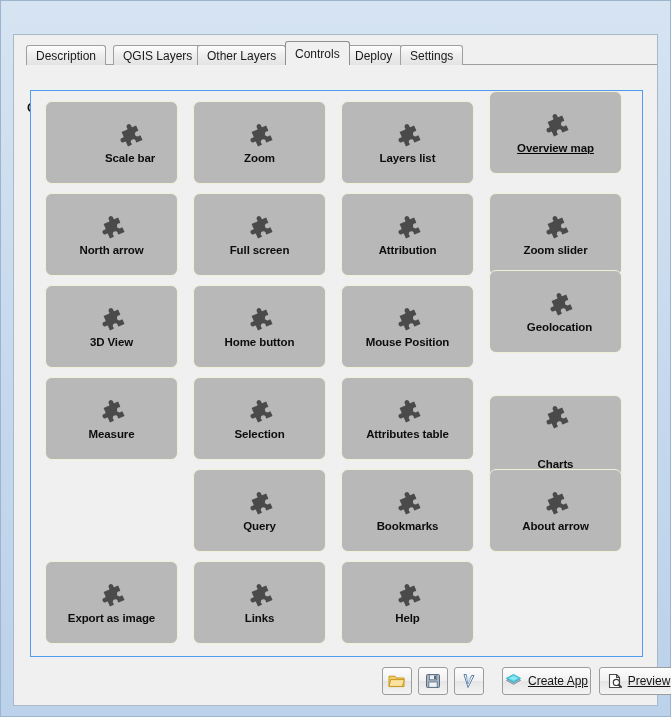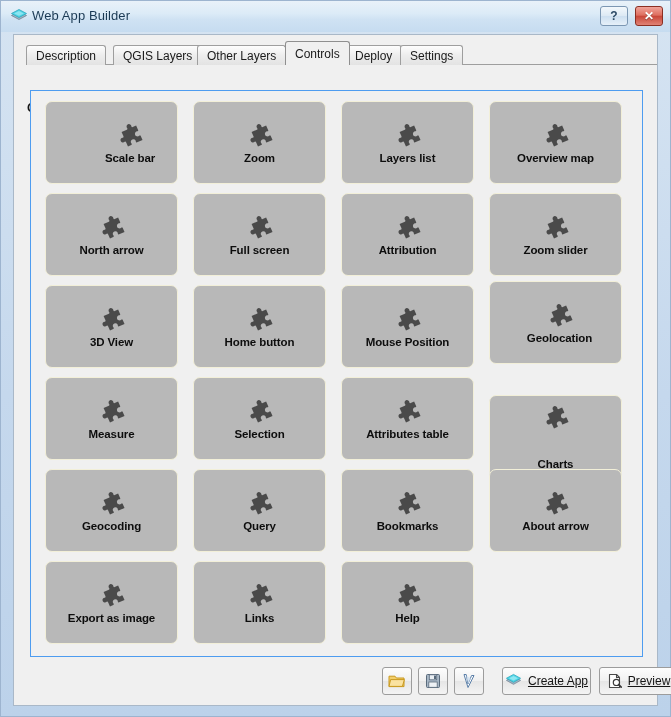--- a/index.html
+++ b/index.html
@@ -189,32 +189,20 @@
   }
   .tb-icon-only { width: 30px; }
   .tb-btn svg { display: block; }
   .tb-label { line-height: 1; text-decoration: underline; }
 </style>
 </head>
 <body>
 
 <div class="window">
 
-  <div class="titlebar">
-    <span class="title-icon">
-      <svg viewBox="0 0 18 18" width="18" height="18">
-        <path d="M9 11.5 L1.5 7.5 L9 3.5 L16.5 7.5 Z" fill="#9fb4c4" stroke="#6f8596" stroke-width=".8"></path>
-        <path d="M9 9.5 L1.5 5.5 L9 1.5 L16.5 5.5 Z" fill="#4fd6e6" stroke="#2ba6bd" stroke-width=".8"></path>
-        <path d="M9 7.8 L4.2 5.4 L9 3 L13.8 5.4 Z" fill="#9fe9f4" opacity=".75"></path>
-      </svg>
-    </span>
-    <div class="title-text">Web App Builder</div>
-    <div class="win-btn win-help">?</div>
-    <div class="win-btn win-close">✕</div>
-  </div>
 
   <div class="panel">
 
     <div class="tabbar">
       <div class="tabbar-line"></div>
       <div class="tab" style="left:12px;">Description</div>
       <div class="tab" style="left:99px;">QGIS Layers</div>
       <div class="tab" style="left:183px;">Other Layers</div>
       <div class="tab active" style="left:271px;">Controls</div>
       <div class="tab" style="left:331px;">Deploy</div>
@@ -253,21 +241,21 @@
             <span class="tile-icon"><svg viewBox="0 0 32 32" width="30" height="30">
       <g transform="rotate(-24 16 16)" fill="#4a4a4a">
         <path d="M9.5 8.5 h6.2 a1 1 0 0 0 .95 -1.3 a2.6 2.6 0 1 1 4.9 0 a1 1 0 0 0 .95 1.3 h4.0 v5.2
                  a1 1 0 0 1 -1.35 .93 a2.7 2.7 0 1 0 0 5.04 a1 1 0 0 1 1.35 .93 v4.7 h-6.3
                  a1 1 0 0 1 -.93 -1.35 a2.7 2.7 0 1 0 -5.04 0 a1 1 0 0 1 -.93 1.35 h-3.8 v-5.0
                  a1 1 0 0 0 -1.3 -.95 a2.6 2.6 0 1 1 0 -4.9 a1 1 0 0 0 1.3 -.95 z"></path>
       </g>
     </svg></span>
             <span class="tile-label">Layers list</span>
           </div>
-          <div class="tile" style="left: 458px; top: 10px;">
+          <div class="tile" style="left: 458px; top: 0; text-decoration: underline;">
             <span class="tile-icon"><svg viewBox="0 0 32 32" width="30" height="30">
       <g transform="rotate(-24 16 16)" fill="#4a4a4a">
         <path d="M9.5 8.5 h6.2 a1 1 0 0 0 .95 -1.3 a2.6 2.6 0 1 1 4.9 0 a1 1 0 0 0 .95 1.3 h4.0 v5.2
                  a1 1 0 0 1 -1.35 .93 a2.7 2.7 0 1 0 0 5.04 a1 1 0 0 1 1.35 .93 v4.7 h-6.3
                  a1 1 0 0 1 -.93 -1.35 a2.7 2.7 0 1 0 -5.04 0 a1 1 0 0 1 -.93 1.35 h-3.8 v-5.0
                  a1 1 0 0 0 -1.3 -.95 a2.6 2.6 0 1 1 0 -4.9 a1 1 0 0 0 1.3 -.95 z"></path>
       </g>
     </svg></span>
             <span class="tile-label">Overview map</span>
           </div>
@@ -341,21 +329,21 @@
             <span class="tile-icon"><svg viewBox="0 0 32 32" width="30" height="30">
       <g transform="rotate(-24 16 16)" fill="#4a4a4a">
         <path d="M9.5 8.5 h6.2 a1 1 0 0 0 .95 -1.3 a2.6 2.6 0 1 1 4.9 0 a1 1 0 0 0 .95 1.3 h4.0 v5.2
                  a1 1 0 0 1 -1.35 .93 a2.7 2.7 0 1 0 0 5.04 a1 1 0 0 1 1.35 .93 v4.7 h-6.3
                  a1 1 0 0 1 -.93 -1.35 a2.7 2.7 0 1 0 -5.04 0 a1 1 0 0 1 -.93 1.35 h-3.8 v-5.0
                  a1 1 0 0 0 -1.3 -.95 a2.6 2.6 0 1 1 0 -4.9 a1 1 0 0 0 1.3 -.95 z"></path>
       </g>
     </svg></span>
             <span class="tile-label">Mouse Position</span>
           </div>
-          <div class="tile" style="left: 458px; top: 190px; padding-left: 8px;">
+          <div class="tile" style="left: 458px; top: 179px; padding-left: 8px;">
             <span class="tile-icon"><svg viewBox="0 0 32 32" width="30" height="30">
       <g transform="rotate(-24 16 16)" fill="#4a4a4a">
         <path d="M9.5 8.5 h6.2 a1 1 0 0 0 .95 -1.3 a2.6 2.6 0 1 1 4.9 0 a1 1 0 0 0 .95 1.3 h4.0 v5.2
                  a1 1 0 0 1 -1.35 .93 a2.7 2.7 0 1 0 0 5.04 a1 1 0 0 1 1.35 .93 v4.7 h-6.3
                  a1 1 0 0 1 -.93 -1.35 a2.7 2.7 0 1 0 -5.04 0 a1 1 0 0 1 -.93 1.35 h-3.8 v-5.0
                  a1 1 0 0 0 -1.3 -.95 a2.6 2.6 0 1 1 0 -4.9 a1 1 0 0 0 1.3 -.95 z"></path>
       </g>
     </svg></span>
             <span class="tile-label">Geolocation</span>
           </div>
@@ -395,31 +383,20 @@
           <div class="tile" style="left: 458px; top: 304px; gap: 24px;">
             <span class="tile-icon"><svg viewBox="0 0 32 32" width="30" height="30">
       <g transform="rotate(-24 16 16)" fill="#4a4a4a">
         <path d="M9.5 8.5 h6.2 a1 1 0 0 0 .95 -1.3 a2.6 2.6 0 1 1 4.9 0 a1 1 0 0 0 .95 1.3 h4.0 v5.2
                  a1 1 0 0 1 -1.35 .93 a2.7 2.7 0 1 0 0 5.04 a1 1 0 0 1 1.35 .93 v4.7 h-6.3
                  a1 1 0 0 1 -.93 -1.35 a2.7 2.7 0 1 0 -5.04 0 a1 1 0 0 1 -.93 1.35 h-3.8 v-5.0
                  a1 1 0 0 0 -1.3 -.95 a2.6 2.6 0 1 1 0 -4.9 a1 1 0 0 0 1.3 -.95 z"></path>
       </g>
     </svg></span>
             <span class="tile-label">Charts</span>
-          </div>
-          <div class="tile" style="left: 14px; top: 378px;">
-            <span class="tile-icon"><svg viewBox="0 0 32 32" width="30" height="30">
-      <g transform="rotate(-24 16 16)" fill="#4a4a4a">
-        <path d="M9.5 8.5 h6.2 a1 1 0 0 0 .95 -1.3 a2.6 2.6 0 1 1 4.9 0 a1 1 0 0 0 .95 1.3 h4.0 v5.2
-                 a1 1 0 0 1 -1.35 .93 a2.7 2.7 0 1 0 0 5.04 a1 1 0 0 1 1.35 .93 v4.7 h-6.3
-                 a1 1 0 0 1 -.93 -1.35 a2.7 2.7 0 1 0 -5.04 0 a1 1 0 0 1 -.93 1.35 h-3.8 v-5.0
-                 a1 1 0 0 0 -1.3 -.95 a2.6 2.6 0 1 1 0 -4.9 a1 1 0 0 0 1.3 -.95 z"></path>
-      </g>
-    </svg></span>
-            <span class="tile-label">Geocoding</span>
           </div>
           <div class="tile" style="left: 162px; top: 378px;">
             <span class="tile-icon"><svg viewBox="0 0 32 32" width="30" height="30">
       <g transform="rotate(-24 16 16)" fill="#4a4a4a">
         <path d="M9.5 8.5 h6.2 a1 1 0 0 0 .95 -1.3 a2.6 2.6 0 1 1 4.9 0 a1 1 0 0 0 .95 1.3 h4.0 v5.2
                  a1 1 0 0 1 -1.35 .93 a2.7 2.7 0 1 0 0 5.04 a1 1 0 0 1 1.35 .93 v4.7 h-6.3
                  a1 1 0 0 1 -.93 -1.35 a2.7 2.7 0 1 0 -5.04 0 a1 1 0 0 1 -.93 1.35 h-3.8 v-5.0
                  a1 1 0 0 0 -1.3 -.95 a2.6 2.6 0 1 1 0 -4.9 a1 1 0 0 0 1.3 -.95 z"></path>
       </g>
     </svg></span>

